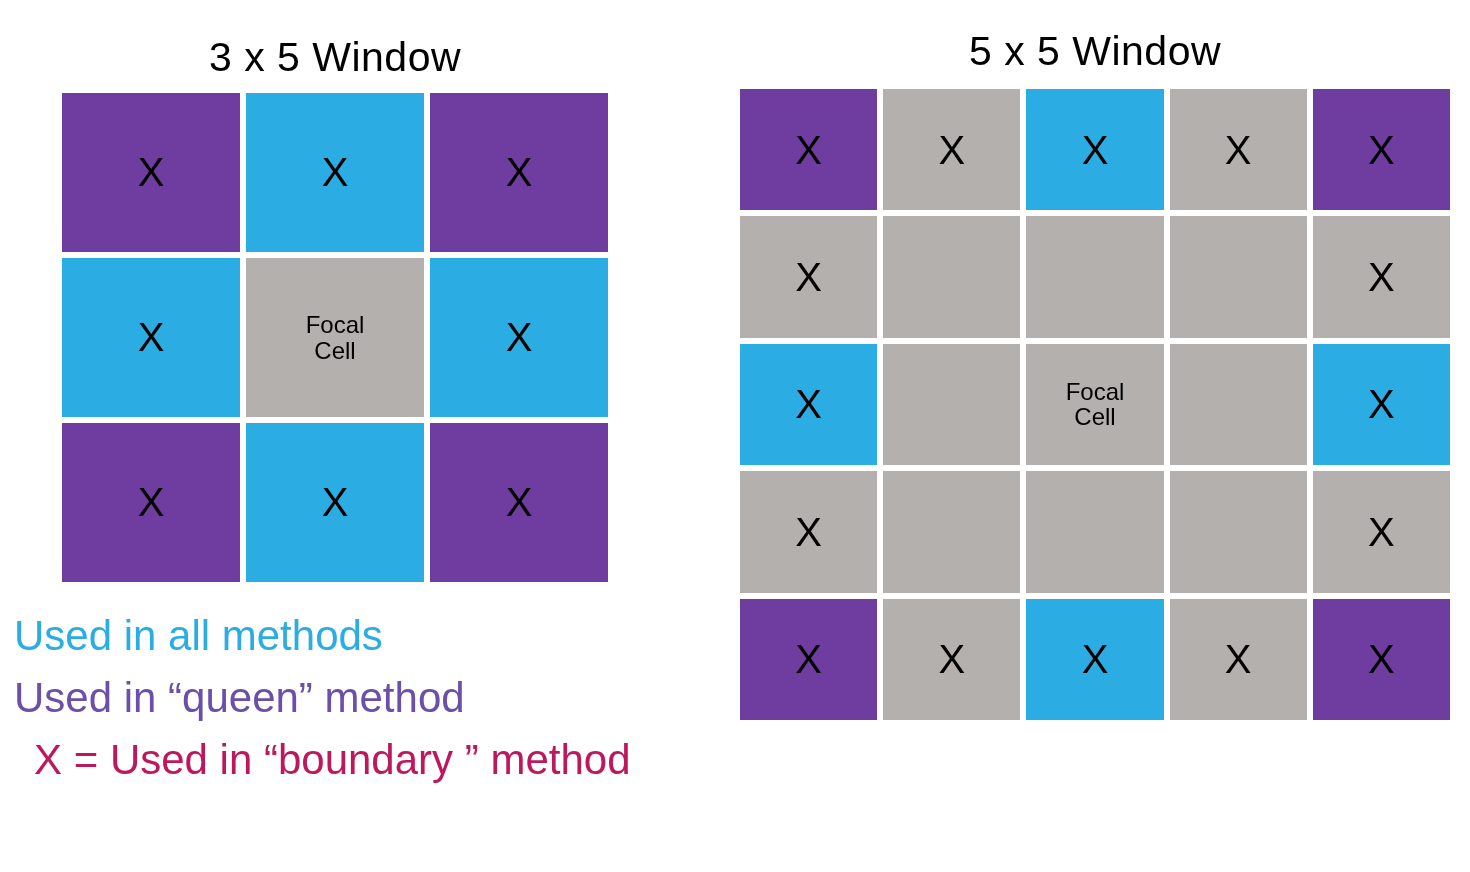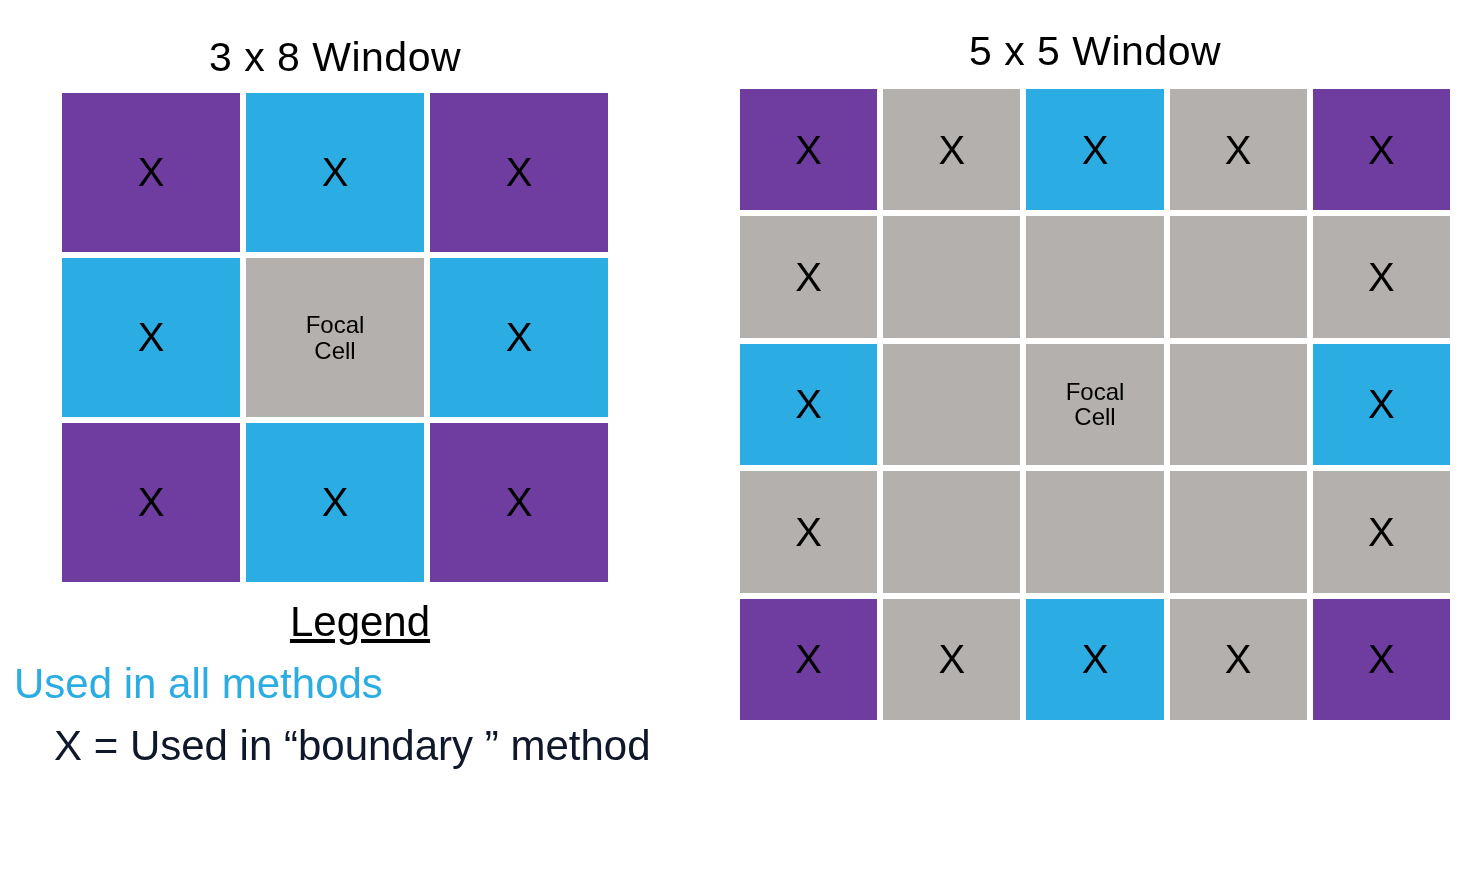--- a/index.html
+++ b/index.html
@@ -93,26 +93,26 @@
     color: #000000;
   }
   .legend-line {
     font-size: 42px;
     margin-left: 14px;
     margin-top: 14px;
     white-space: nowrap;
   }
   .legend-line.c-blue   { color: #2BACE2; }
   .legend-line.c-purple { color: #6B4FA8; }
-  .legend-line.c-black  { color: #0f172a; margin-left: 54px; }
+  .legend-line.c-black  { color: #be185d; margin-left: 34px; }
 </style>
 </head>
 <body>
 
-<div class="panel-title" id="title-3x3">3 x 8 Window</div>
+<div class="panel-title" id="title-3x3">3 x 5 Window</div>
 
 <div class="grid" id="grid-3x3">
     <div class="cell purple">
       <span class="cell-mark">X</span>
     </div>
     <div class="cell blue">
       <span class="cell-mark">X</span>
     </div>
     <div class="cell purple">
       <span class="cell-mark">X</span>
@@ -195,16 +195,16 @@
     </div>
     <div class="cell gray">
       <span class="cell-mark">X</span>
     </div>
     <div class="cell purple">
       <span class="cell-mark">X</span>
     </div>
   </div>
 
 <div id="legend">
-  <div id="legend-heading">Legend</div>
   <div class="legend-line c-blue">Used in all methods</div>
+  <div class="legend-line c-purple">Used in “queen” method</div>
   <div class="legend-line c-black">X = Used in “boundary ” method</div>
 </div>
 
 </body></html>

